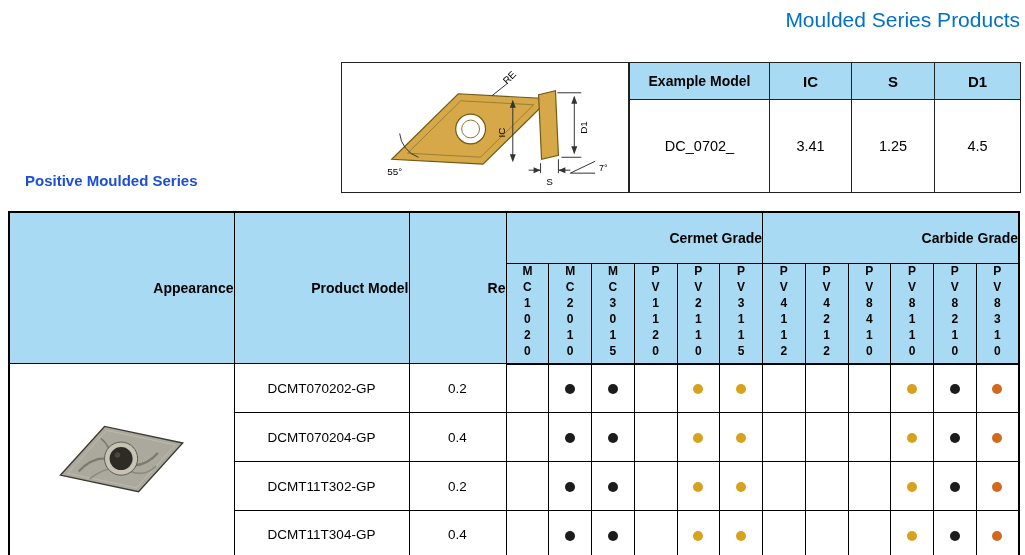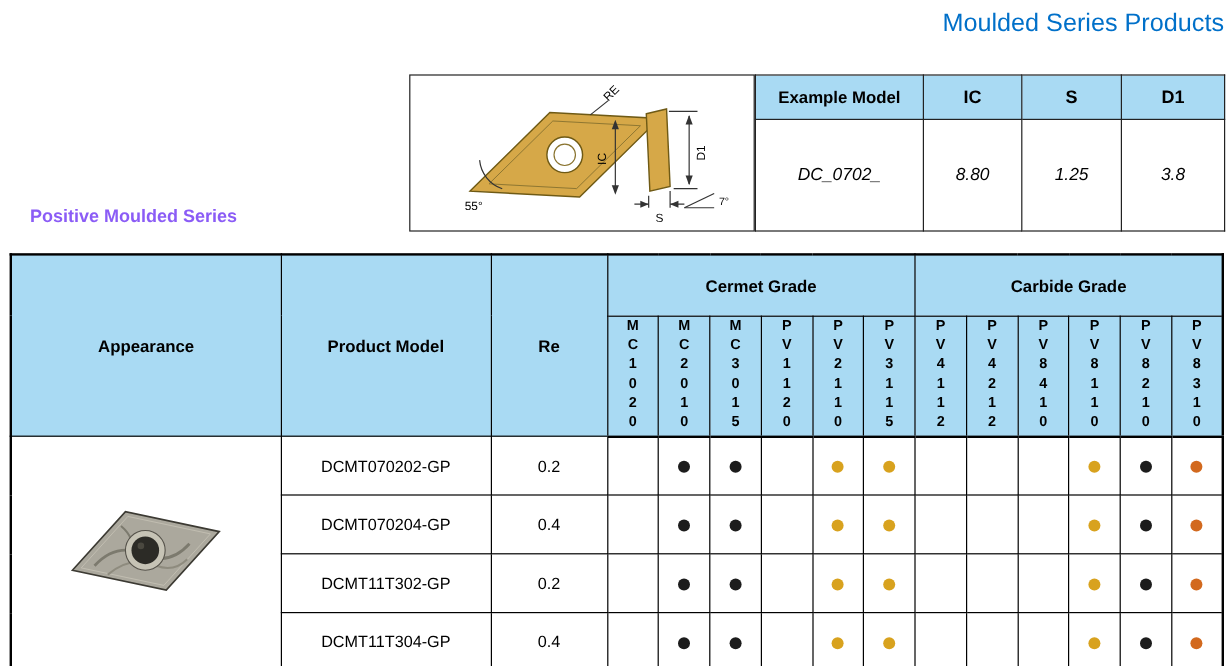--- a/index.html
+++ b/index.html
@@ -21,36 +21,36 @@
   .diagram-box {
     width:288px; height:131px; border:1px solid #222; background:#fff;
     display:flex; align-items:center; justify-content:center;
   }
   .diagram-box text { font-family:"Liberation Sans", sans-serif; fill:#000; }
 
   .spec-table { border-collapse:collapse; table-layout:fixed; width:391px; height:131px; }
   .spec-table th, .spec-table td { border:1px solid #222; text-align:center; padding:0; }
   .spec-table thead th { background:#A9DAF3; font-weight:bold; font-size:14px; height:37px; }
   .spec-table thead th.dim { font-size:15px; }
-  .spec-table td { font-size:14.5px; height:46px; background:#fff;font-style:italic; }
+  .spec-table td { font-size:14.5px; height:46px; background:#fff; }
 
   
   .section-heading {
     position:absolute; left:25px; top:172px; margin:0;
-    font-size:15px; font-weight:bold; color:#8b5cf6;
+    font-size:15px; font-weight:bold; color:#1d4ed8;
   }
 
   
   .main-table {
     position:absolute; left:8px; top:211px; width:1012px;
     border-collapse:collapse; table-layout:fixed; border:2px solid #000;
   }
   .main-table th, .main-table td { border:1px solid #000; padding:0; text-align:center; vertical-align:middle; }
   .main-table thead th { background:#A9DAF3; font-weight:bold; font-size:14px; }
-  .main-table .group-row th { height:51px; }
+  .main-table .group-row th { height:51px;text-align:right; }
   .main-table .grades-row th { height:88px; border-bottom:2px solid #000; }
   .vert {
     writing-mode:vertical-rl; text-orientation:upright;
     font-weight:bold; font-size:12px; letter-spacing:2px; line-height:1;
     display:inline-block;
   }
   .main-table tbody td { height:49px; font-size:13.5px; background:#fff; }
   .main-table td.appearance-cell { background:#fff; }
   .dot { display:inline-block; width:10px; height:10px; border-radius:50%; vertical-align:middle; }
 </style>
@@ -117,23 +117,23 @@
       <tr>
         <th>Example Model</th>
         <th class="dim">IC</th>
         <th class="dim">S</th>
         <th class="dim">D1</th>
       </tr>
     </thead>
     <tbody>
       <tr>
         <td>DC_0702_</td>
-        <td>8.80</td>
+        <td>3.41</td>
         <td>1.25</td>
-        <td>3.8</td>
+        <td>4.5</td>
       </tr>
     </tbody>
   </table>
 </div>
 
 <h2 class="section-heading">Positive Moulded Series</h2>
 
 <table class="main-table">
   <colgroup>
     <col style="width:225px">

